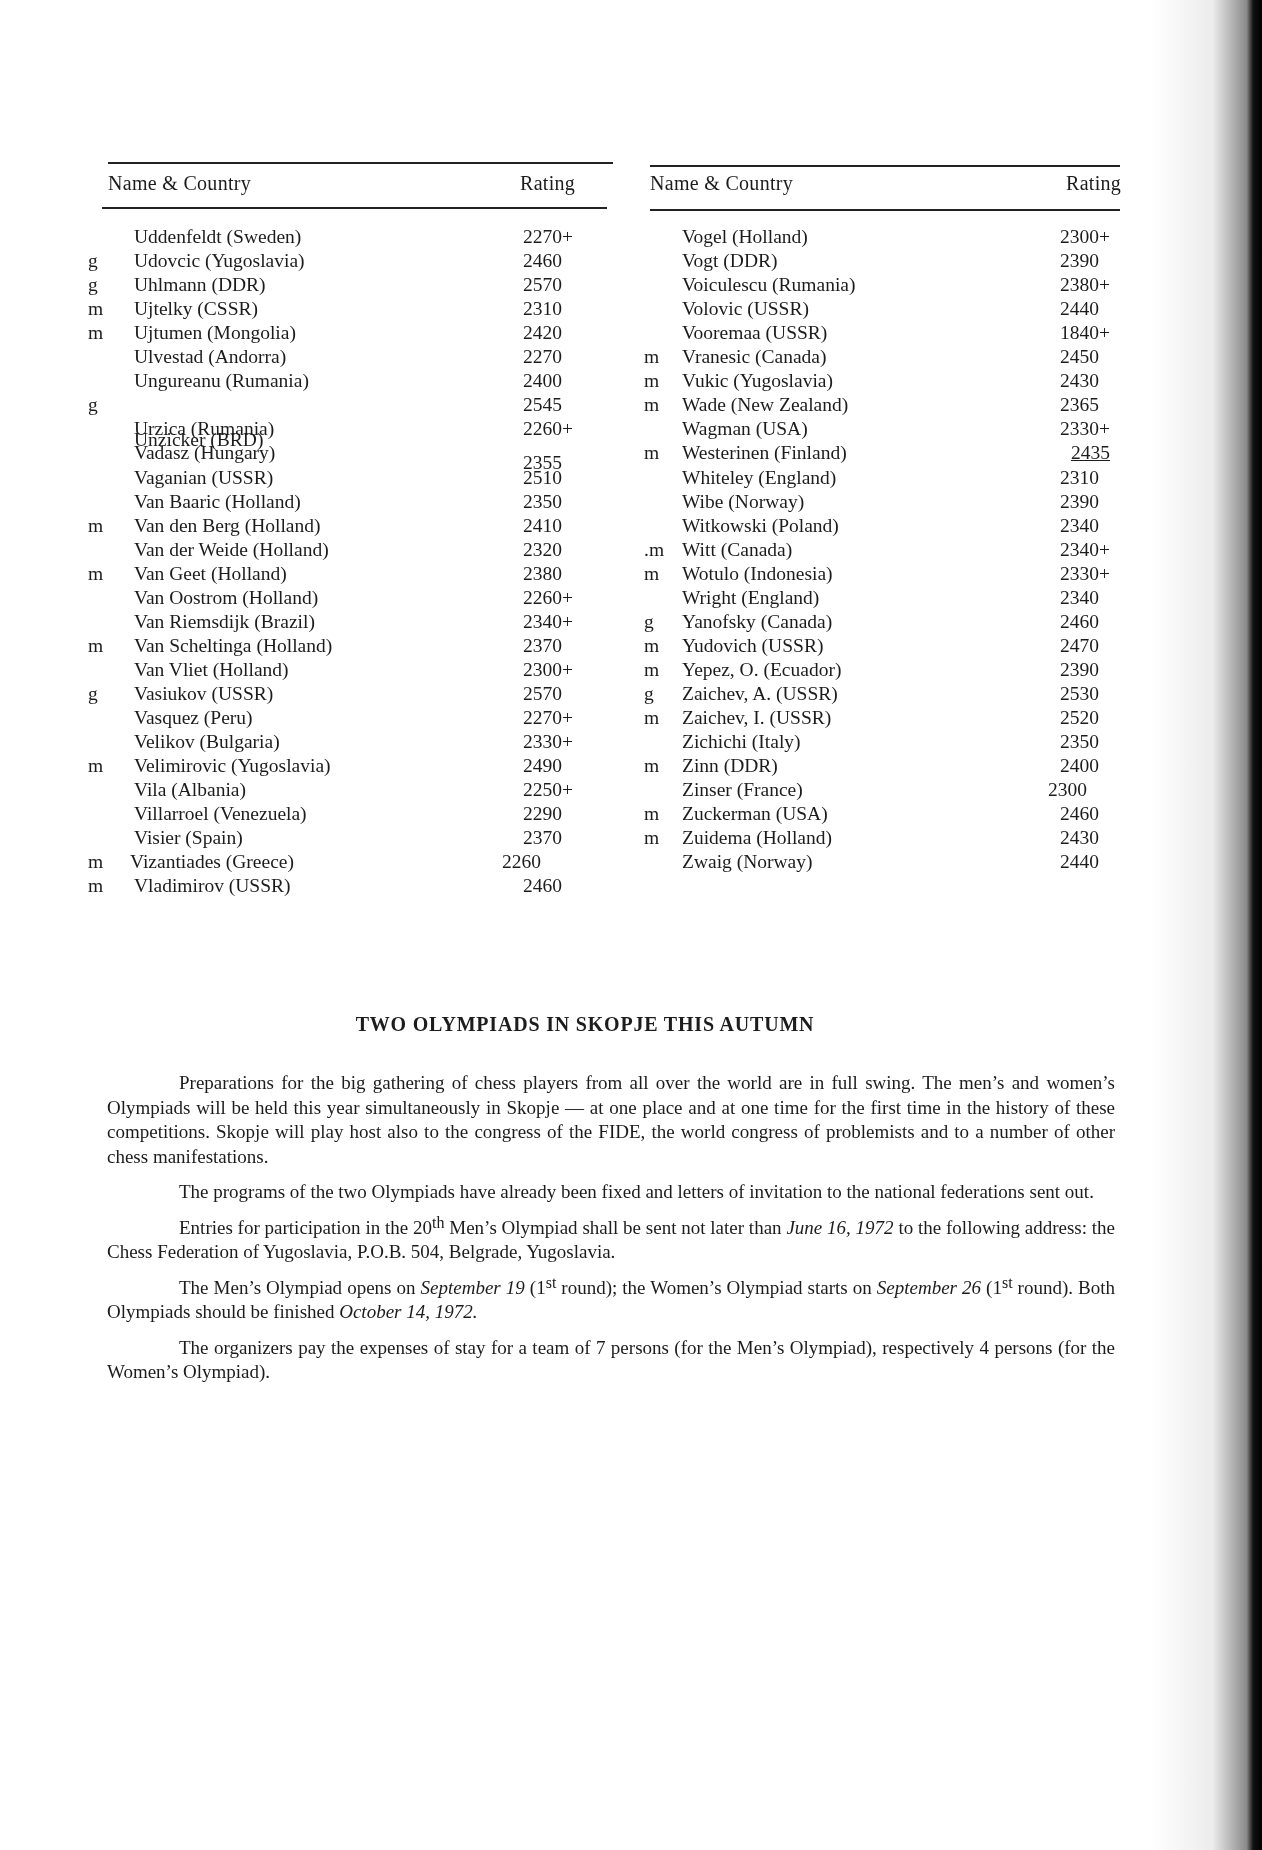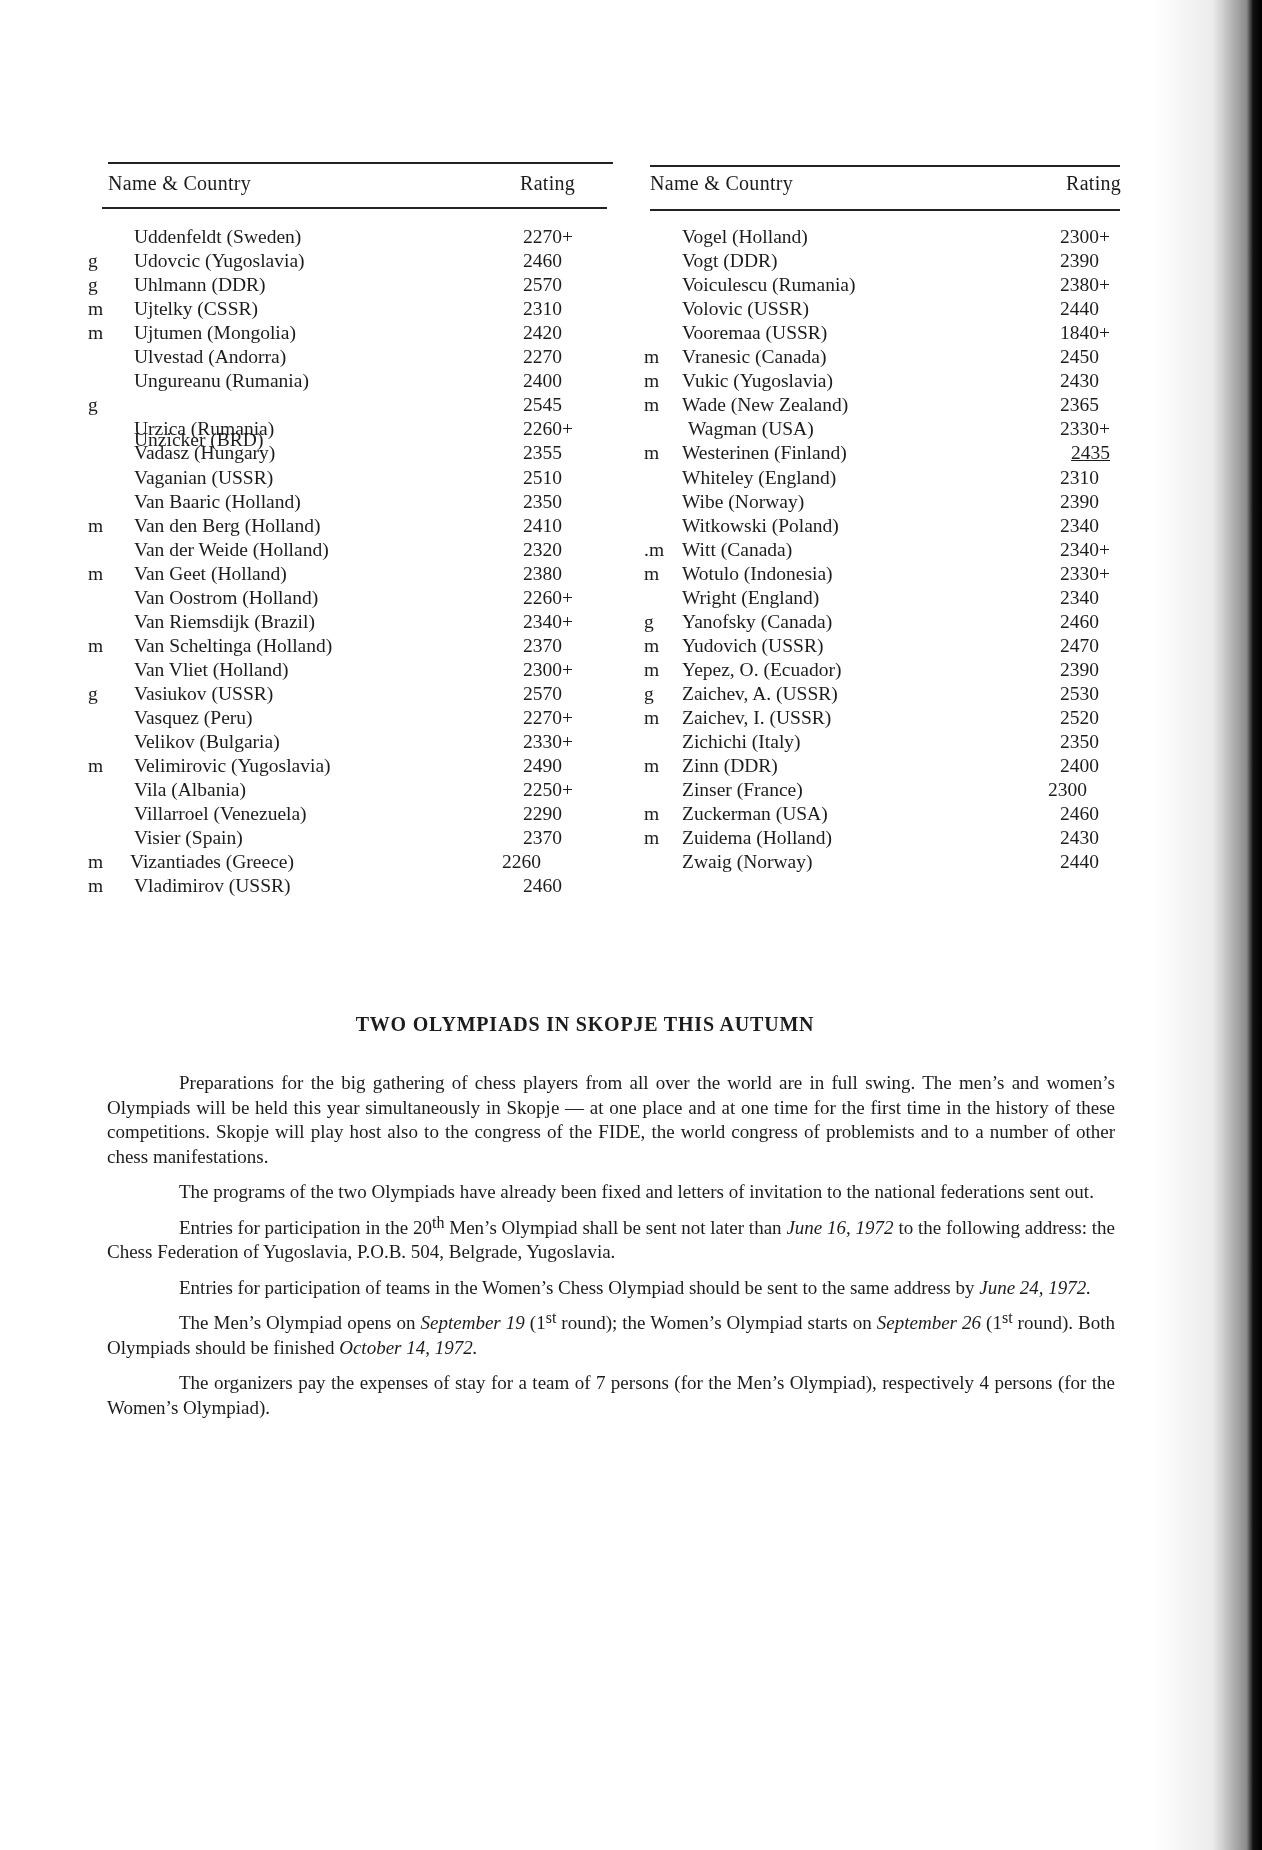--- a/index.html
+++ b/index.html
@@ -84,21 +84,21 @@
         <span class="rating" style="left: 435px;">2545</span>
       </div>
       <div class="row" style="top: 192.4px;">
         <span class="title-mark"></span>
         <span class="name" style="left: 46px;">Urzica (Rumania)</span>
         <span class="rating" style="left: 435px;">2260+</span>
       </div>
       <div class="row" style="top: 216.45px;">
         <span class="title-mark"></span>
         <span class="name" style="left: 46px;">Vadasz (Hungary)</span>
-        <span class="rating" style="left: 435px;">2355</span>
+        <span class="rating" style="left: 435px; margin-top: 10px;">2355</span>
       </div>
       <div class="row" style="top: 240.5px;">
         <span class="title-mark"></span>
         <span class="name" style="left: 46px;">Vaganian (USSR)</span>
         <span class="rating" style="left: 435px;">2510</span>
       </div>
       <div class="row" style="top: 264.55px;">
         <span class="title-mark"></span>
         <span class="name" style="left: 46px;">Van Baaric (Holland)</span>
         <span class="rating" style="left: 435px;">2350</span>
@@ -227,21 +227,21 @@
         <span class="name" style="left: 38px;">Vukic (Yugoslavia)</span>
         <span class="rating" style="left: 416px;">2430</span>
       </div>
       <div class="row" style="top: 168.35px;">
         <span class="title-mark">m</span>
         <span class="name" style="left: 38px;">Wade (New Zealand)</span>
         <span class="rating" style="left: 416px;">2365</span>
       </div>
       <div class="row" style="top: 192.4px;">
         <span class="title-mark"></span>
-        <span class="name" style="left: 44px;">Wagman (USA)</span>
+        <span class="name" style="left: 38px;">Wagman (USA)</span>
         <span class="rating" style="left: 416px;">2330+</span>
       </div>
       <div class="row" style="top: 216.45px;">
         <span class="title-mark">m</span>
         <span class="name" style="left: 38px;">Westerinen (Finland)</span>
         <span class="rating" style="left: 427px; text-decoration: underline;">2435</span>
       </div>
       <div class="row" style="top: 240.5px;">
         <span class="title-mark"></span>
         <span class="name" style="left: 38px;">Whiteley (England)</span>
@@ -328,16 +328,15 @@
         <span class="rating" style="left: 416px;">2440</span>
       </div>
     </div>
 </div>
 
 <div class="heading">TWO OLYMPIADS IN SKOPJE THIS AUTUMN</div>
 <div class="article" id="article-body">
     <p class="para"><span>Preparations for the big gathering of chess players from all over the world are in full swing. The men’s and women’s Olympiads will be held this year simultaneously in Skopje — at one place and at one time for the first time in the history of these competitions. Skopje will play host also to the congress of the FIDE, the world congress of problemists and to a number of other chess manifestations.</span></p>
     <p class="para"><span>The programs of the two Olympiads have already been fixed and letters of invitation to the national federations sent out.</span></p>
     <p class="para"><span>Entries for participation in the 20</span><sup>th</sup><span> Men’s Olympiad shall be sent not later than </span><i>June 16, 1972</i><span> to the following address: the Chess Federation of Yugoslavia, P.O.B. 504, Belgrade, Yugoslavia.</span></p>
-    <p class="para"><span>Entries for participation of teams in the Women’s Chess Olympiad should be sent to the same address by </span><i>June 24, 1972.</i></p>
     <p class="para"><span>The Men’s Olympiad opens on </span><i>September 19</i><span> (1</span><sup>st</sup><span> round); the Women’s Olympiad starts on </span><i>September 26</i><span> (1</span><sup>st</sup><span> round). Both Olympiads should be finished </span><i>October 14, 1972.</i></p>
     <p class="para"><span>The organizers pay the expenses of stay for a team of 7 persons (for the Men’s Olympiad), respectively 4 persons (for the Women’s Olympiad).</span></p>
   </div>
 
 </body></html>

